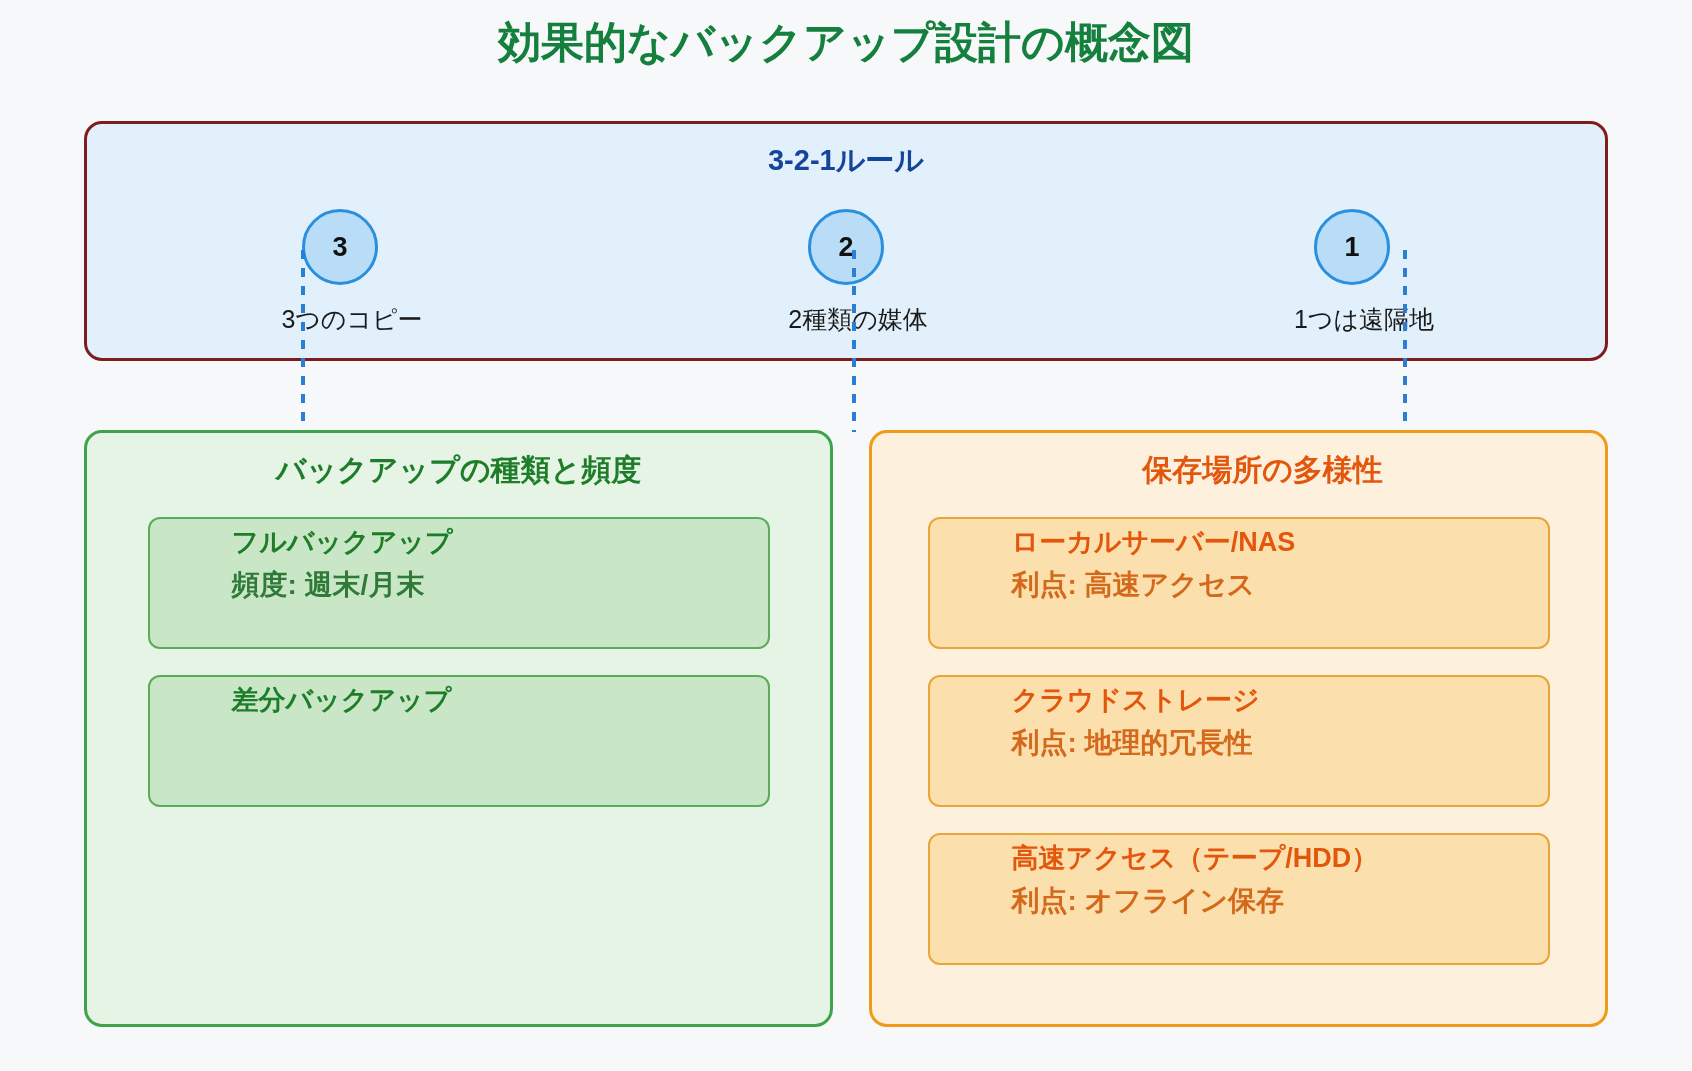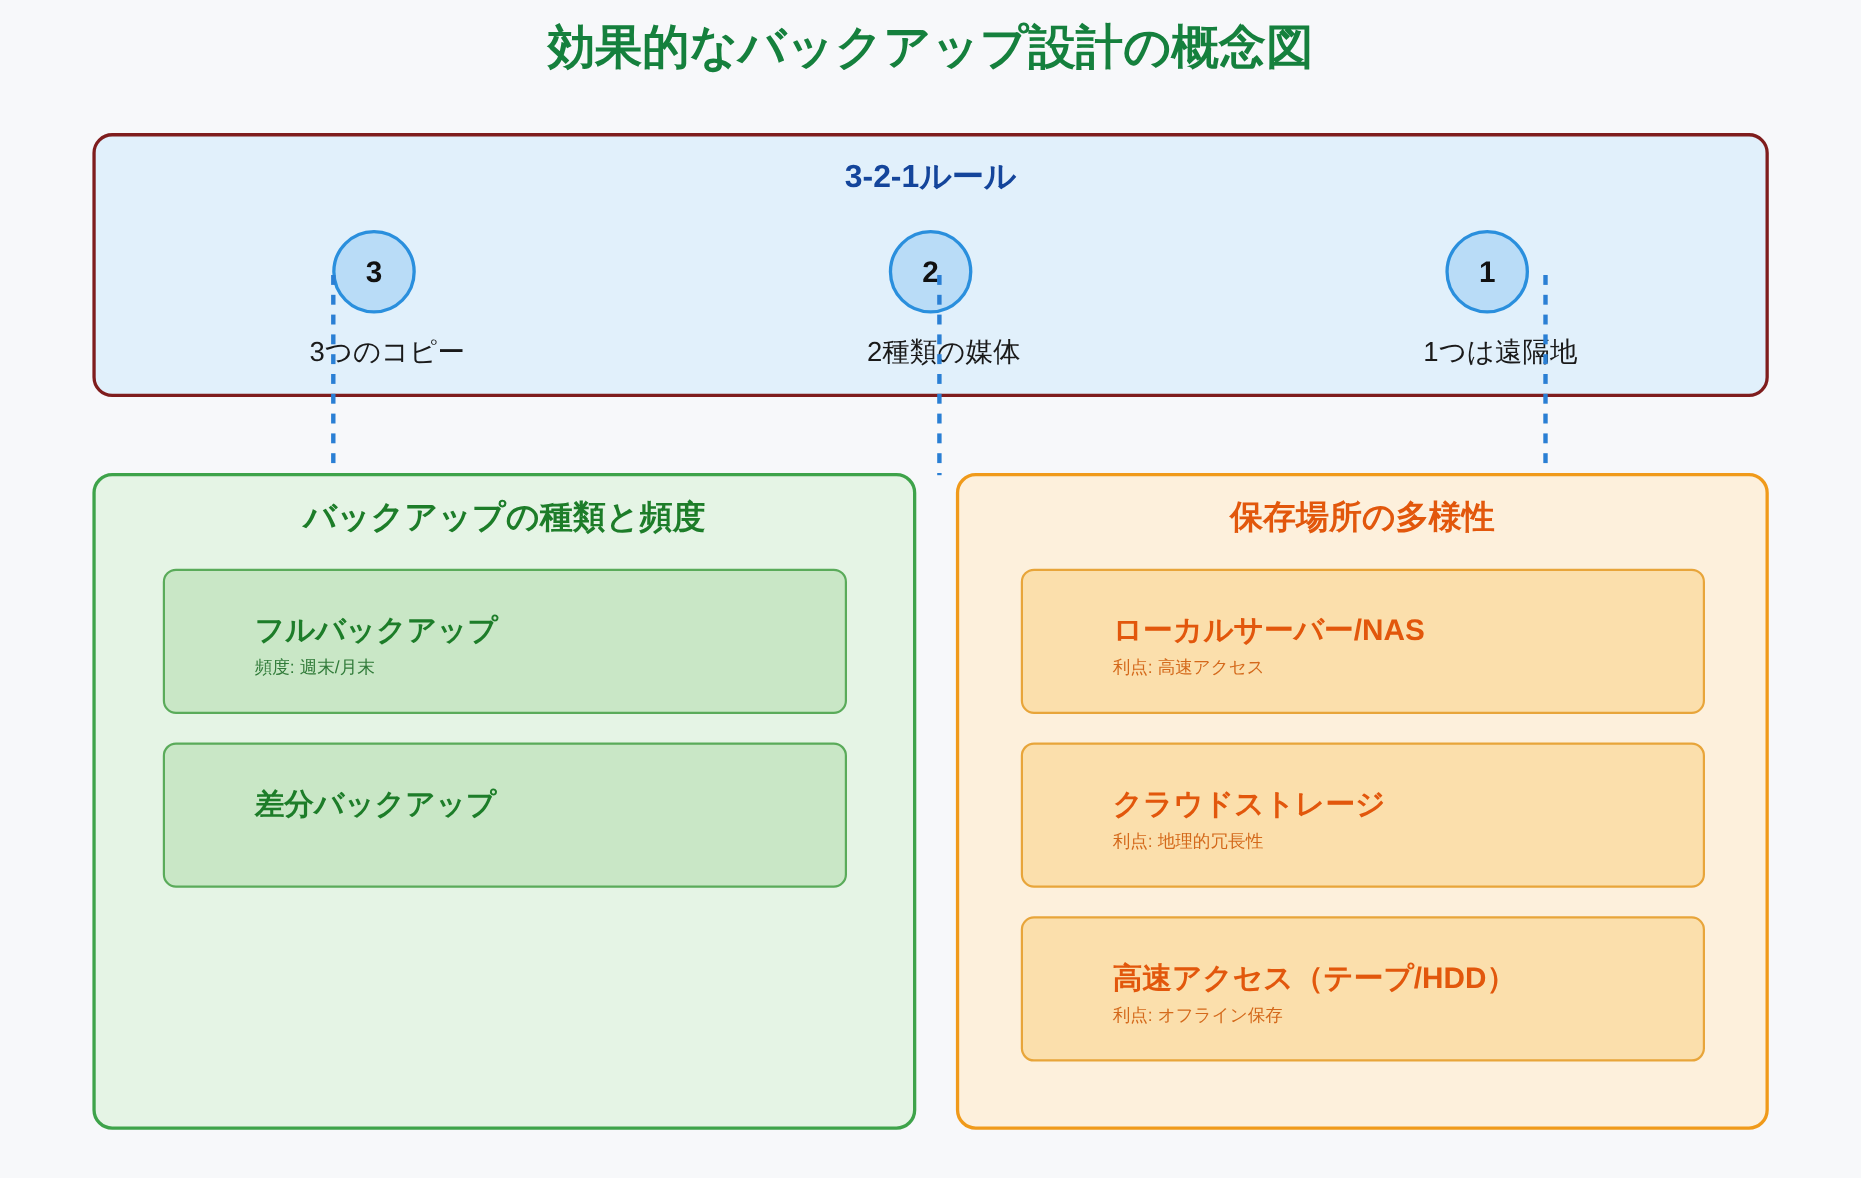--- a/index.html
+++ b/index.html
@@ -128,60 +128,61 @@
   .group-title {
     position: absolute;
     top: 17px;
     left: 0;
     width: 100%;
     text-align: center;
     font-size: 30px;
     font-weight: bold;
   }
   .group-panel.types .group-title { color: #1d7d29; }
-  .group-panel.locations .group-title { color: #e2570c; }
+  .group-panel.locations .group-title { color: #e2570c; padding-left: 24px; }
 
   .card-list {
     position: absolute;
     top: 84px;
     left: 0;
     width: 100%;
     display: flex;
     flex-direction: column;
     align-items: center;
     gap: 26px;
   }
   .card {
     box-sizing: border-box;
     width: 622px;
     height: 132px;
     border-radius: 12px;
     border-width: 2px;
     border-style: solid;
-    padding: 36px 0 0 82px;
+    padding: 5px 0 0 82px;
   }
   .group-panel.types .card {
     background: #c9e7c6;
     border-color: #5aab5a;
   }
   .group-panel.locations .card {
     background: #fbdfac;
     border-color: #e8a53a;
   }
   .card-title {
     font-size: 27px;
     font-weight: bold;
     line-height: 1.35;
   }
   .group-panel.types .card-title { color: #1d7d29; }
   .group-panel.locations .card-title { color: #e2570c; }
   .card-sub {
     margin-top: 6px;
-    font-size: 16px;
+    font-size: 28px;
     line-height: 1.35;
+    font-weight: bold;
   }
   .group-panel.types .card-sub { color: #2f7a38; }
   .group-panel.locations .card-sub { color: #d4691b; }
 </style>
 </head>
 <body>
 
 <div class="canvas">
 
   <div class="page-title">効果的なバックアップ設計の概念図</div>

